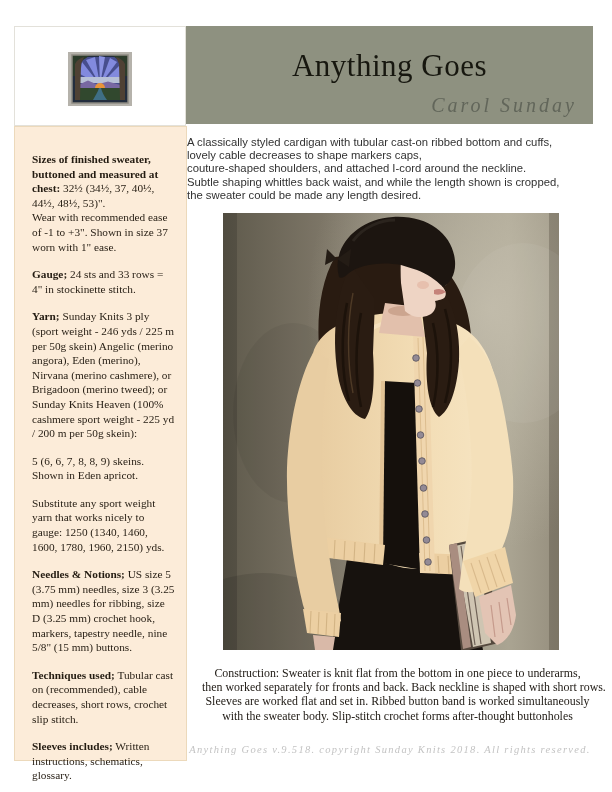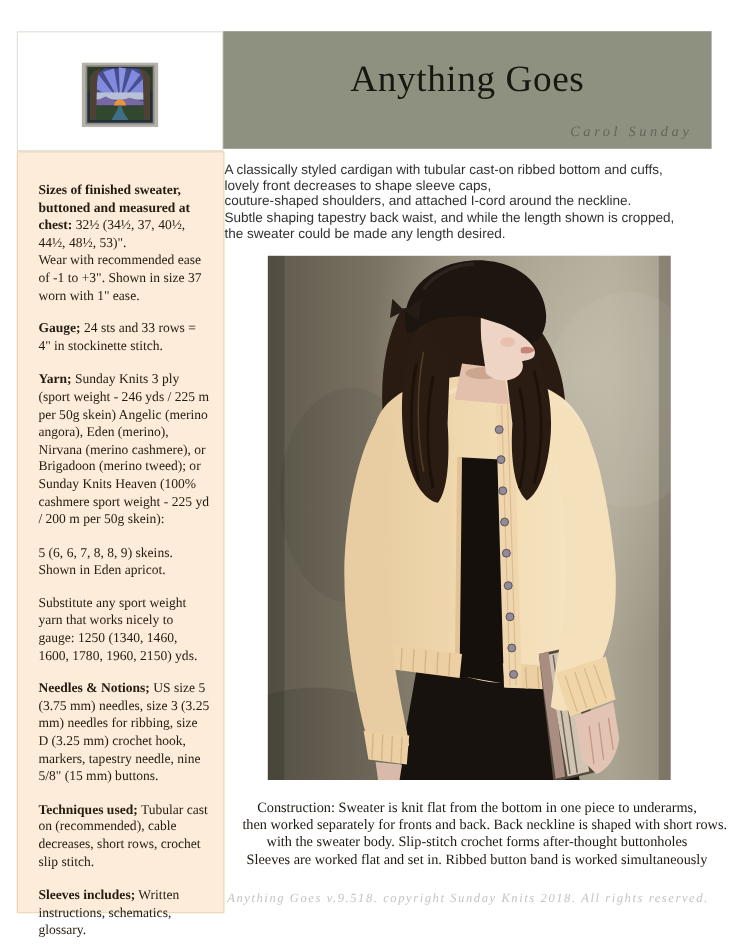--- a/index.html
+++ b/index.html
@@ -7,21 +7,21 @@
         font-family:"Liberation Serif",serif;}
 
   
   .logo-box{position:absolute;left:14px;top:26px;width:172px;height:100px;
             background:#ffffff;border:1px solid #e3e1da;box-sizing:border-box;}
   .logo{position:absolute;left:53px;top:25px;width:64px;height:54px;display:block;}
   .banner{position:absolute;left:186px;top:26px;width:407px;height:98px;background:#8e9180;}
   .banner-title{position:absolute;top:22px;left:0;width:100%;text-align:center;
                 font-size:31px;letter-spacing:.5px;color:#17170f;}
   .banner-author{position:absolute;right:16px;bottom:7px;font-style:italic;
-                 font-size:12px;letter-spacing:3px;color:#62665a;margin-left:32px;}
+                 font-size:20px;letter-spacing:3px;color:#62665a;margin-left:32px;}
 
   
   .sidebar{position:absolute;left:14px;top:126px;width:173px;height:635px;
            background:#fcecd9;border:1px solid #ecd9bb;box-sizing:border-box;
            padding:13px 11px 0 17px;color:#241c12;
            font-size:11.3px;line-height:14.6px;}
   .sidebar p{margin:12px 0 13px 0;}
   .sidebar b{font-weight:bold;}
   .blk{display:block;}
 
@@ -85,23 +85,23 @@
     <p><b>Yarn;</b><span> Sunday Knits 3 ply (sport weight - 246 yds / 225 m per 50g skein) Angelic (merino angora), Eden (merino), Nirvana (merino cashmere), or Brigadoon (merino tweed); or Sunday Knits Heaven (100% cashmere sport weight - 225 yd / 200 m per 50g skein):</span></p>
     <p><span>5 (6, 6, 7, 8, 8, 9) skeins.</span><span class="blk">Shown in Eden apricot.</span></p>
     <p><span>Substitute any sport weight yarn that works nicely to gauge: 1250 (1340, 1460, 1600, 1780, 1960, 2150) yds.</span></p>
     <p><b>Needles &amp; Notions;</b><span> US size 5 (3.75 mm) needles, size 3 (3.25 mm) needles for ribbing, size D (3.25 mm) crochet hook, markers, tapestry needle, nine 5/8" (15 mm) buttons.</span></p>
     <p><b>Techniques used;</b><span> Tubular cast on (recommended), cable decreases, short rows, crochet slip stitch.</span></p>
     <p><b>Sleeves includes;</b><span> Written instructions, schematics, glossary.</span></p>
   </aside>
 
   <div class="description">
     <div class="ln">A classically styled cardigan with tubular cast-on ribbed bottom and cuffs,</div>
-    <div class="ln">lovely front decreases to shape sleeve caps,</div>
+    <div class="ln">lovely cable decreases to shape markers caps,</div>
     <div class="ln">couture-shaped shoulders, and attached I-cord around the neckline.</div>
-    <div class="ln">Subtle shaping tapestry back waist, and while the length shown is cropped,</div>
+    <div class="ln">Subtle shaping whittles back waist, and while the length shown is cropped,</div>
     <div class="ln">the sweater could be made any length desired.</div>
   </div>
 
   <div class="photo">
     <svg width="336" height="437" viewBox="0 0 336 437">
       <defs>
         <linearGradient id="wall" x1="0" y1="0" x2="1" y2="0">
           <stop offset="0" stop-color="#5f5a4c"></stop>
           <stop offset="0.3" stop-color="#7d7667"></stop>
           <stop offset="0.62" stop-color="#9a9484"></stop>
@@ -235,19 +235,19 @@
           <polygon points="114,46 128,36 126,54" fill="#241c15"></polygon>
           <polygon points="114,46 104,36 102,52" fill="#241c15"></polygon>
         </g>
       </g>
     </svg>
   </div>
 
   <div class="construction">
     <div class="ln">Construction: Sweater is knit flat from the bottom in one piece to underarms,</div>
     <div class="ln">then worked separately for fronts and back. Back neckline is shaped with short rows.</div>
+    <div class="ln">Sleeves are worked flat and set in. Ribbed button band is worked simultaneously</div>
     <div class="ln">with the sweater body. Slip-stitch crochet forms after-thought buttonholes</div>
-    <div class="ln">Sleeves are worked flat and set in. Ribbed button band is worked simultaneously</div>
   </div>
 
   <div class="copyright">Anything Goes v.9.518. copyright Sunday Knits 2018. All rights reserved.</div>
 
 </div>
 
 </body></html>

